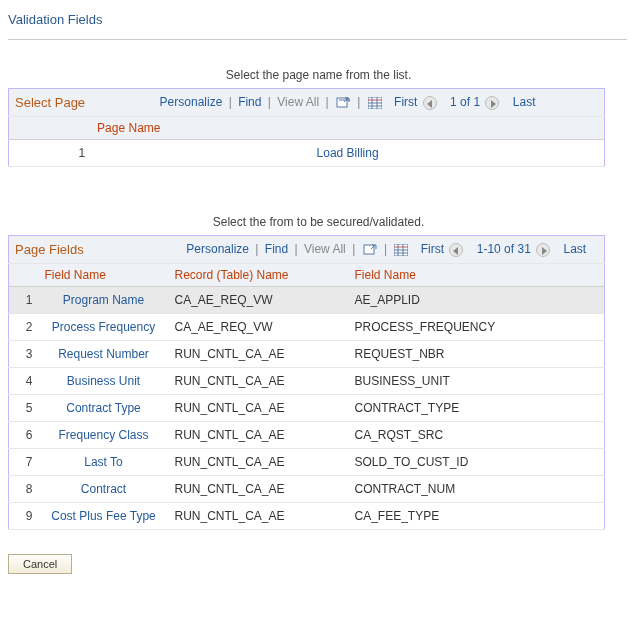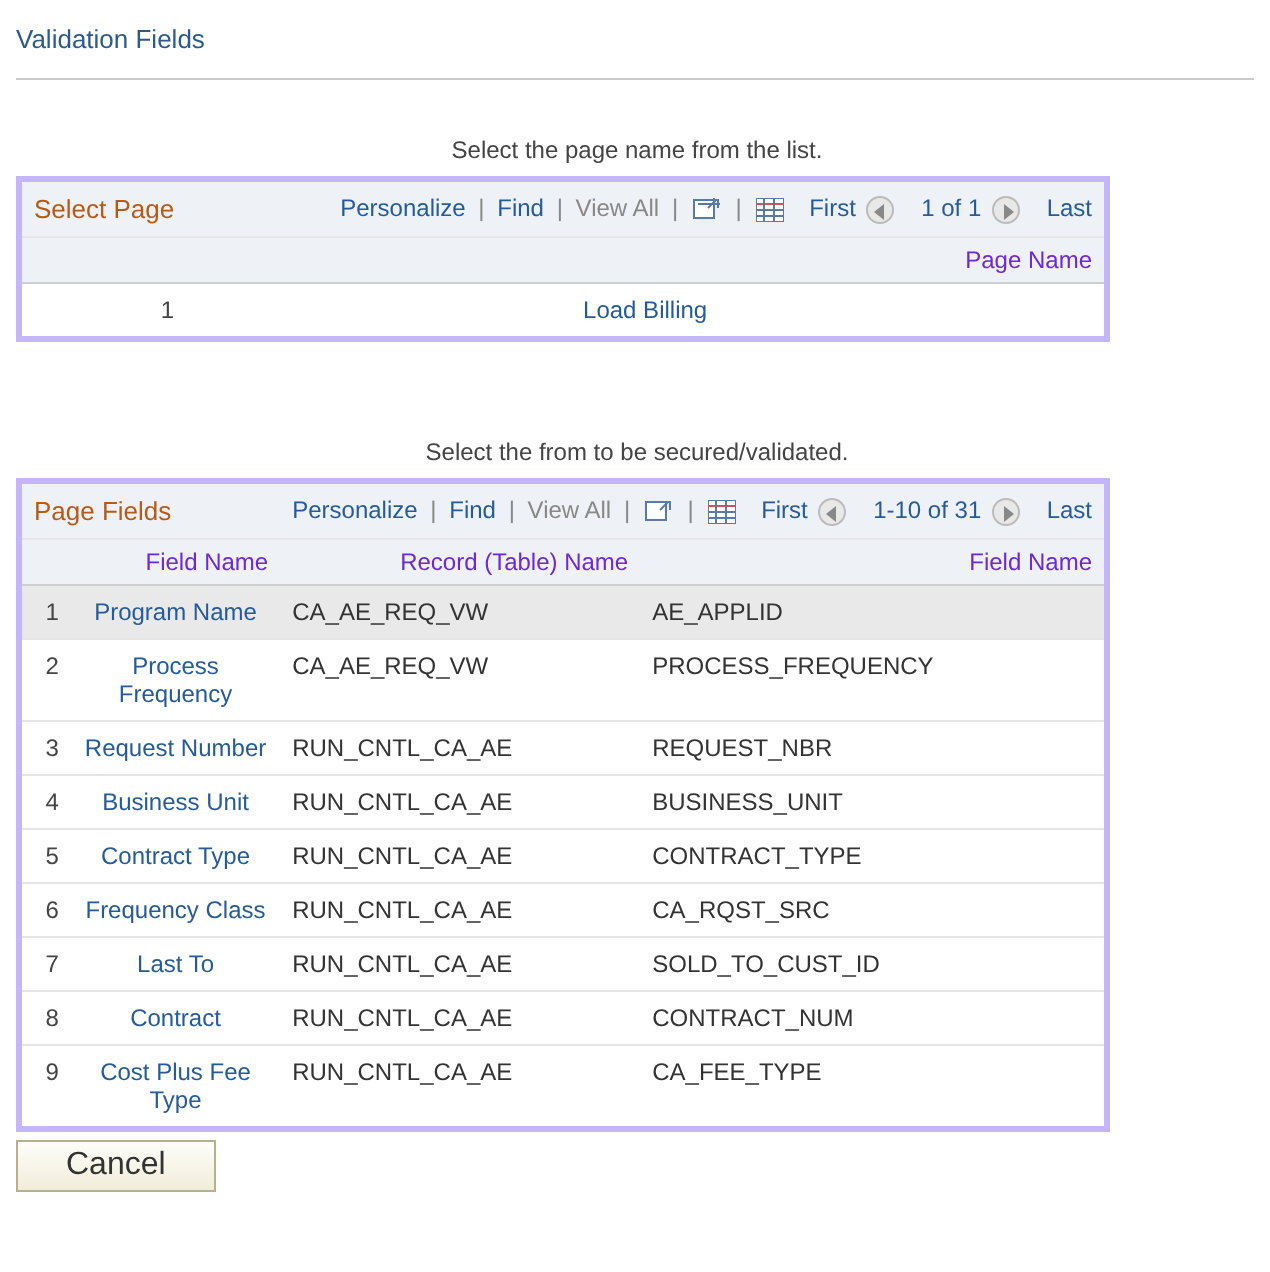--- a/index.html
+++ b/index.html
@@ -23,36 +23,36 @@
     border: none;
     border-top: 1px solid #ccc;
     margin: 0 0 28px 0;
   }
   .section-prompt {
     color: #444;
     margin: 0 0 6px 2px;
     text-align: center;
   }
   .grid {
-    border: 3px solid #c4b5fd;
+    border: 1px solid #c4b5fd;
     border-collapse: collapse;
-    width: 547px;
+    width: 597px;
   }
   .grid-header-row {
     background: #eef2f6;
     border-bottom: 1px solid #cfcfcf;
   }
   .grid-title {
     color: #b75a18;
     font-size: 13px;
     padding: 4px 6px;
     white-space: nowrap;
   }
   .grid-tools {
-    text-align: right;
+    text-align: center;
     padding: 4px 6px;
     color: #888;
     white-space: nowrap;
   }
   .link {
     color: #265b9b;
     cursor: pointer;
   }
   .sep {
     color: #888;
@@ -84,23 +84,23 @@
     content: "";
     position: absolute;
     top: 3px; width: 0; height: 0;
     border-top: 4px solid transparent;
     border-bottom: 4px solid transparent;
   }
   .nav-icon.prev::after { left: 3px; border-right: 5px solid #888; }
   .nav-icon.next::after { left: 5px; border-left: 5px solid #888; }
   .col-headers th {
     background: #eef2f6;
-    text-align: right;
+    text-align: left;
     font-weight: normal;
-    color: #6d28d9;
+    color: #c2410c;
     padding: 4px 6px;
     border-bottom: 1px solid #cfcfcf;
   }
   .col-headers th.rownum { width: 30px; }
   .grid td {
     padding: 6px 6px;
     border-bottom: 1px solid #e6e6e6;
     vertical-align: top;
   }
   .grid tr.selected td { background: #e9e9e9; }
@@ -109,24 +109,24 @@
     color: #444;
     width: 30px;
     padding-right: 4px;
   }
   .linkcell { color: #265b9b; cursor: pointer; text-align: center; }
   .btn {
     display: inline-block;
     background: linear-gradient(#fdfdfa, #f1edd9);
     border: 1px solid #b8b08a;
     color: #333;
-    padding: 3px 24px;
-    font-size: 16px;
-    cursor: pointer;
-    margin-top: 4px;
+    padding: 3px 14px;
+    font-size: 11px;
+    cursor: pointer;
+    margin-top: 24px;
   }
   .section-gap { height: 48px; }
   .pf-col1 { width: 130px; }
   .pf-col2 { width: 180px; }
 </style>
 </head>
 <body>
 
 
 

